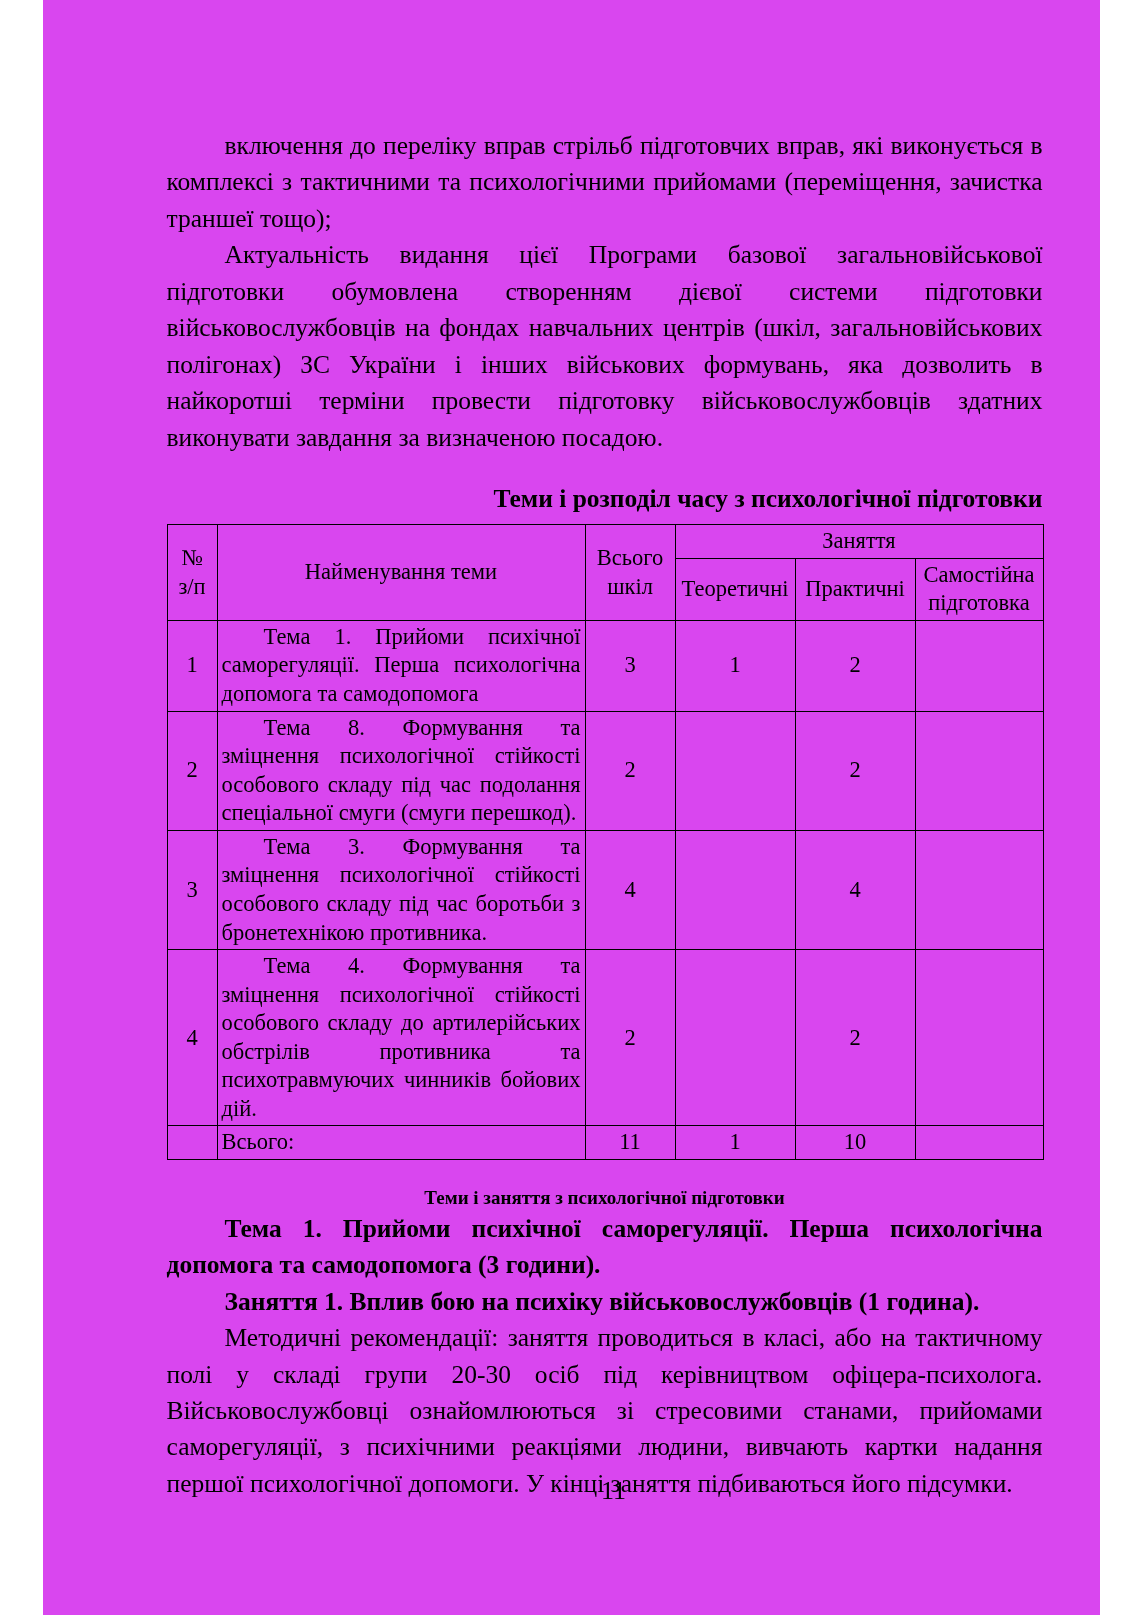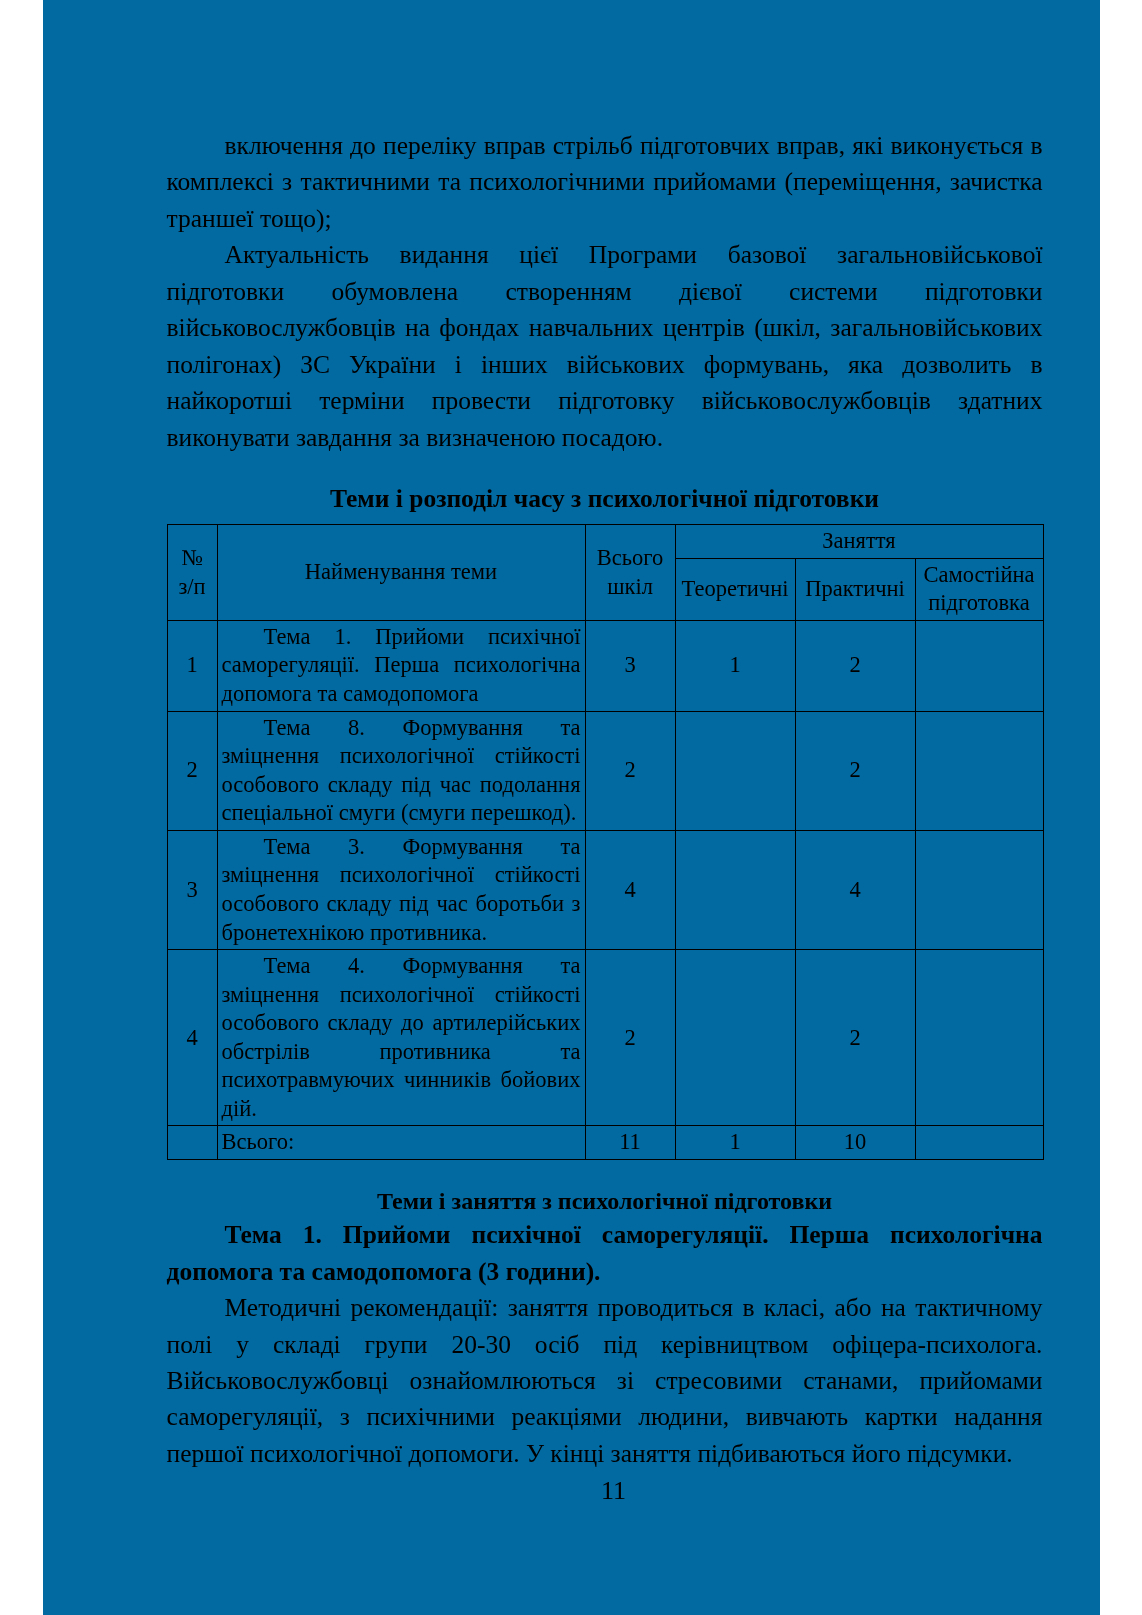--- a/index.html
+++ b/index.html
@@ -10,21 +10,21 @@
   }
   body {
     font-family: "Liberation Serif", "DejaVu Serif", serif;
     color: #000000;
   }
   .page {
     position: relative;
     width: 1057px;
     height: 1615px;
     margin: 0 auto;
-    background: #0369a1;
+    background: #d946ef;
     box-sizing: border-box;
     overflow: hidden;
   }
   .content {
     position: absolute;
     left: 124px;
     top: 128px;
     width: 876px;
   }
   p.body-par {
@@ -35,21 +35,21 @@
     text-indent: 58px;
     text-justify: inter-word;
     hyphens: none;
   }
   .spacer-md { height: 26px; }
 
   h2.table-caption {
     margin: 0;
     font-size: 25.5px;
     font-weight: bold;
-    text-align: center;
+    text-align: right;
     line-height: 1.3;
   }
 
   table.hours-table {
     border-collapse: collapse;
     width: 876px;
     margin-top: 9px;
     table-layout: fixed;
   }
   table.hours-table td,
@@ -80,21 +80,21 @@
     padding: 4px 7px 4px 9px;
     line-height: 1.33;
   }
   td.total-label {
     text-align: left;
     padding: 3px 4px;
   }
 
   h2.section-caption {
     margin: 0;
-    font-size: 24px;
+    font-size: 19px;
     font-weight: bold;
     text-align: center;
     line-height: 1.3;
   }
   p.bold-par {
     margin: 0;
     font-size: 25.5px;
     font-weight: bold;
     line-height: 1.43;
     text-align: justify;
@@ -205,19 +205,20 @@
           <td class="num-cell"></td>
         </tr>
       </tbody>
     </table>
 
     <div class="spacer-md"></div>
 
     <h2 class="section-caption">Теми і заняття з психологічної підготовки</h2>
 
     <p class="bold-par">Тема 1. Прийоми психічної саморегуляції. Перша психологічна допомога та самодопомога (3 години).</p>
+    <p class="bold-par-center-ind">Заняття 1. Вплив бою на психіку військовослужбовців (1 година).</p>
     <p class="body-par">Методичні рекомендації: заняття проводиться в класі, або на тактичному полі у складі групи 20-30 осіб під керівництвом офіцера-психолога. Військовослужбовці ознайомлюються зі стресовими станами, прийомами саморегуляції, з психічними реакціями людини, вивчають картки надання першої психологічної допомоги. У кінці заняття підбиваються його підсумки.</p>
 
   </div>
 
   <div class="page-number">11</div>
 
 </div>
 
 </body></html>

